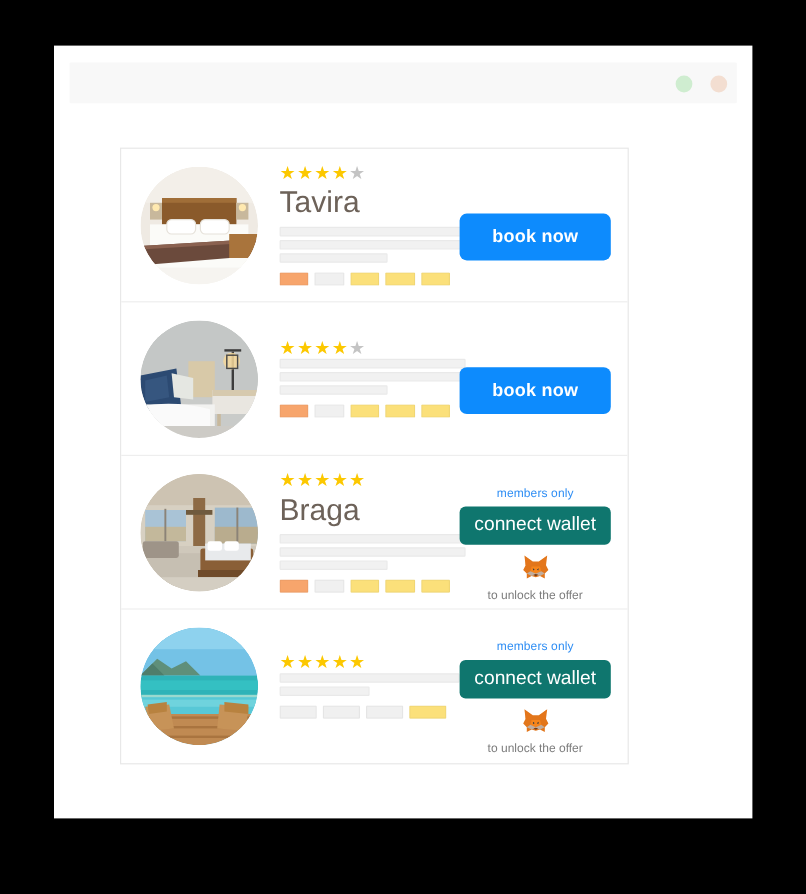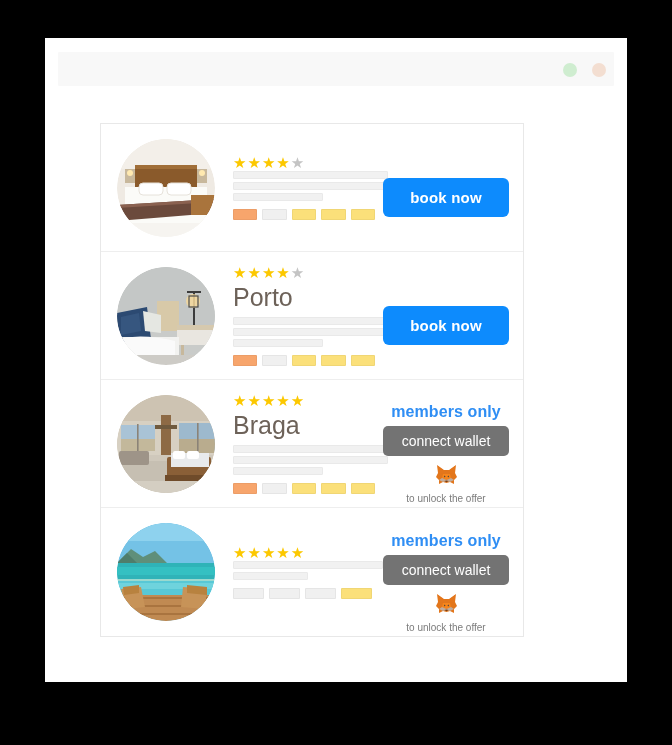--- a/index.html
+++ b/index.html
@@ -142,34 +142,34 @@
     font-weight: bold;
     letter-spacing: 0.2px;
     padding: 11px 0;
     border-radius: 6px;
     cursor: pointer;
     font-family: "Liberation Sans", sans-serif;
   }
 
   .members-label {
     color: #2f8ef4;
-    font-size: 16px;
-    font-weight: bold;
+    font-size: 10px;
+    font-weight: normal;
     letter-spacing: 0.1px;
     margin-bottom: 5px;
     text-align: center;
   }
 
   .wallet-btn {
     display: block;
     width: 100%;
     border: none;
-    background: #737373;
+    background: #0f766e;
     color: #ffffff;
-    font-size: 14px;
+    font-size: 16px;
     padding: 7px 0;
     border-radius: 5px;
     cursor: pointer;
     font-family: "Liberation Sans", sans-serif;
   }
 
   .fox-wrap {
     margin-top: 8px;
     height: 24px;
     line-height: 0;
@@ -215,20 +215,21 @@
         <rect x="50" y="44" width="24" height="12" rx="4" fill="#ffffff" stroke="#e6e2da"></rect>
         <path d="M0 66 L98 60 L98 74 L0 82 Z" fill="#6b4a3c"></path>
         <path d="M0 66 L98 60 L98 63 L0 69 Z" fill="#8a6150"></path>
         <rect x="74" y="56" width="24" height="20" fill="#a9743c"></rect>
         <rect x="0" y="84" width="98" height="14" fill="#f6f4f0"></rect>
       </g>
           </svg>
         </div>
         <div class="info">
           <div class="stars"><span class="star-on">★</span><span class="star-on">★</span><span class="star-on">★</span><span class="star-on">★</span><span class="star-off">★</span></div>
+          <div class="hotel-name">Tavira</div>
           <div class="skel-line" style="width: 155px;"></div>
           <div class="skel-line" style="width: 155px;"></div>
           <div class="skel-line" style="width: 90px;"></div>
           <div class="chips">
             <div class="chip" style="background: rgb(247, 165, 108);"></div>
             <div class="chip" style="background: rgb(240, 240, 240);"></div>
             <div class="chip" style="background: rgb(251, 224, 122);"></div>
             <div class="chip" style="background: rgb(251, 224, 122);"></div>
             <div class="chip" style="background: rgb(251, 224, 122);"></div>
           </div>
@@ -261,21 +262,20 @@
         <path d="M4 50 L22 46 L24 64 L4 68 Z" fill="#36567f"></path>
         <path d="M26 44 L44 48 L44 66 L28 64 Z" fill="#e5e7e2"></path>
         <rect x="0" y="70" width="62" height="28" fill="#f2f2f0"></rect>
         <path d="M0 72 Q26 66 58 74 L58 98 L0 98 Z" fill="#fafafa"></path>
         <rect x="0" y="88" width="98" height="10" fill="#cdcbc6"></rect>
       </g>
           </svg>
         </div>
         <div class="info">
           <div class="stars"><span class="star-on">★</span><span class="star-on">★</span><span class="star-on">★</span><span class="star-on">★</span><span class="star-off">★</span></div>
-          <div class="hotel-name">Porto</div>
           <div class="skel-line" style="width: 155px;"></div>
           <div class="skel-line" style="width: 155px;"></div>
           <div class="skel-line" style="width: 90px;"></div>
           <div class="chips">
             <div class="chip" style="background: rgb(247, 165, 108);"></div>
             <div class="chip" style="background: rgb(240, 240, 240);"></div>
             <div class="chip" style="background: rgb(251, 224, 122);"></div>
             <div class="chip" style="background: rgb(251, 224, 122);"></div>
             <div class="chip" style="background: rgb(251, 224, 122);"></div>
           </div>

